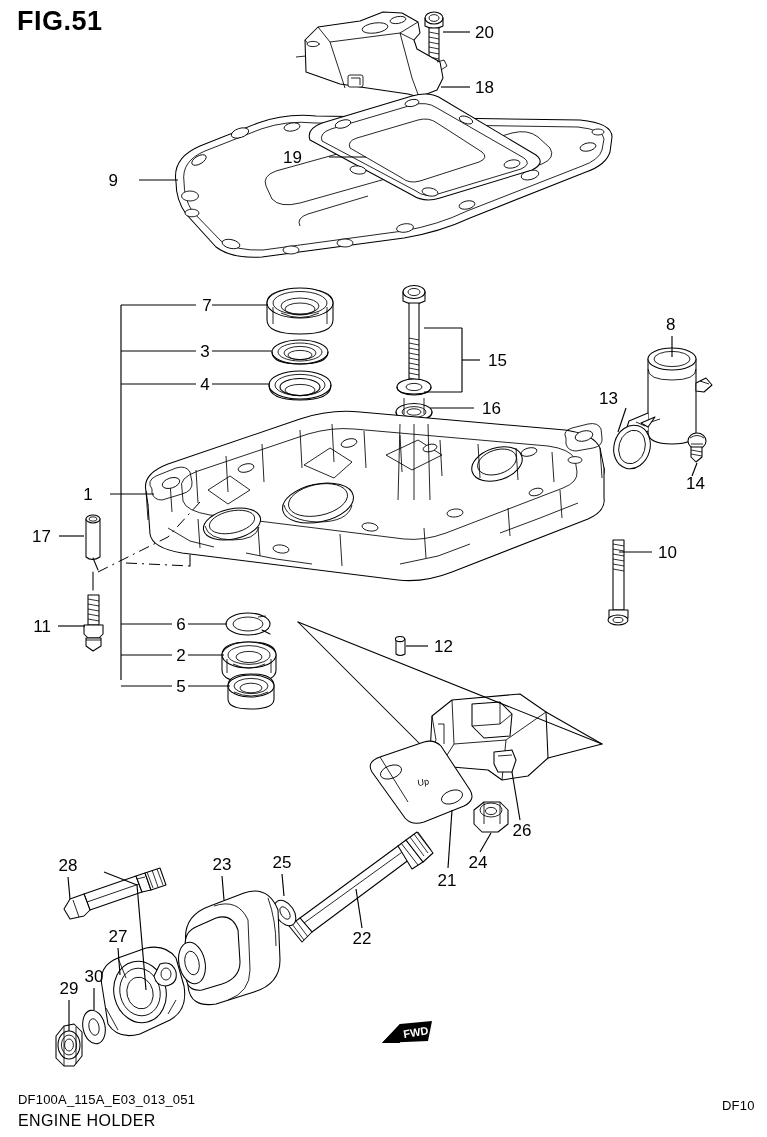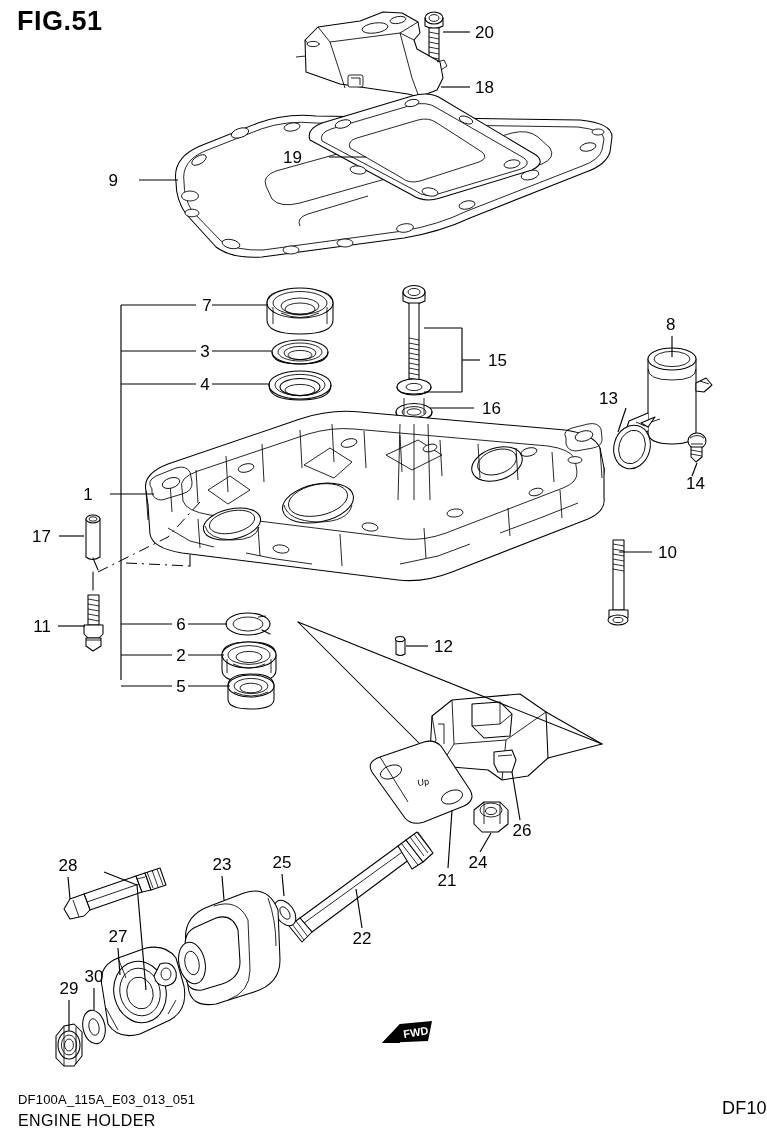--- a/index.html
+++ b/index.html
@@ -4,21 +4,21 @@
 <title>FIG.51 ENGINE HOLDER</title>
 <style>
   html,body{margin:0;padding:0;background:#ffffff;}
   body{width:767px;height:1137px;position:relative;overflow:hidden;
        font-family:"Liberation Sans","DejaVu Sans",sans-serif;color:#000;}
   #sheet{position:absolute;inset:0;width:719px;height:1137px;}
   #fig-title{position:absolute;left:17px;top:8px;font-size:27px;font-weight:bold;
              letter-spacing:0.5px;line-height:1;}
   #footer-code{position:absolute;left:18px;top:1092px;font-size:13px;letter-spacing:0.2px;text-align:right;}
   #footer-name{position:absolute;left:18px;top:1112px;font-size:16px;letter-spacing:0.4px;}
-  #footer-right{position:absolute;left:722px;top:1098px;font-size:18px;letter-spacing:0.2px;
+  #footer-right{position:absolute;left:722px;top:1098px;font-size:13px;letter-spacing:0.2px;
                 white-space:nowrap;}
   svg{position:absolute;left:0;top:0;}
   .cal{font-family:"Liberation Sans","DejaVu Sans",sans-serif;font-size:17px;fill:#000;}
   .upmark{font-family:"Liberation Sans","DejaVu Sans",sans-serif;font-size:9px;fill:#000;}
   .ln{stroke:#000;stroke-width:1.05;fill:none;stroke-linecap:round;stroke-linejoin:round;}
   .lnf{stroke:#000;stroke-width:1.05;fill:#fff;stroke-linejoin:round;stroke-linecap:round;}
   .thin{stroke:#000;stroke-width:0.85;fill:none;}
   .thinf{stroke:#000;stroke-width:0.85;fill:#fff;}
   .lead{stroke:#000;stroke-width:1.15;fill:none;}
   .dash{stroke:#000;stroke-width:1;fill:none;stroke-dasharray:11 5 2 5;}

